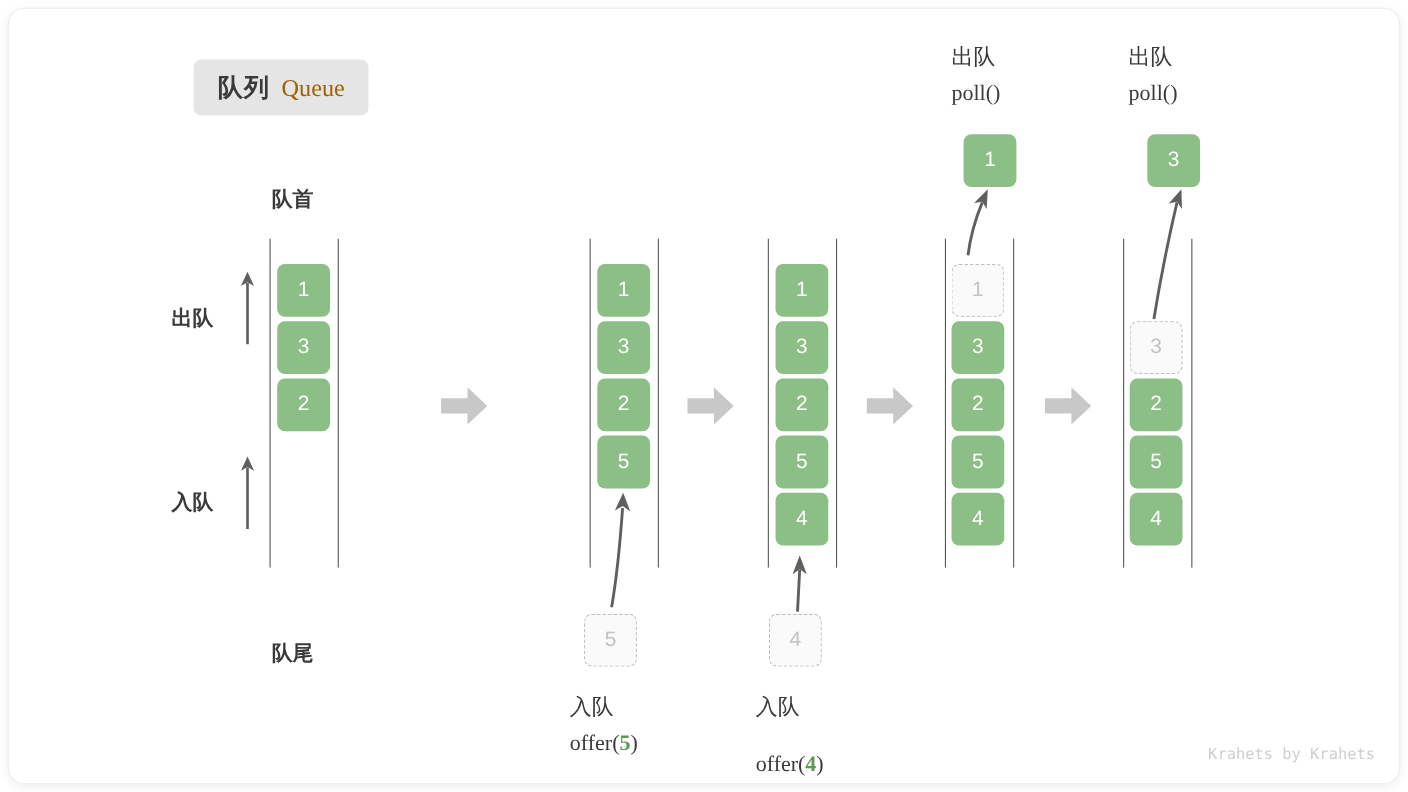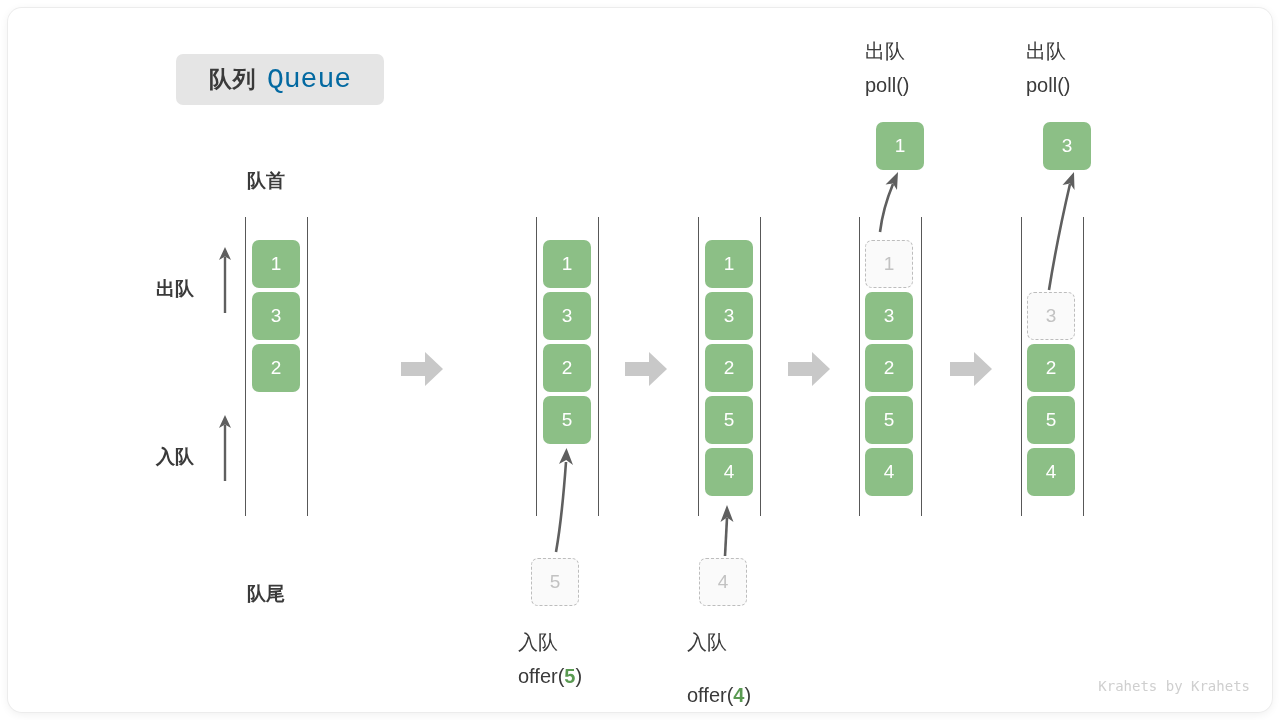--- a/index.html
+++ b/index.html
@@ -17,31 +17,31 @@
     box-shadow: 0 0 0 1px #ececec, 0 2px 10px rgba(0,0,0,0.07);
     overflow: hidden;
   }
   .abs { position: absolute; }
 
   
   #title-badge {
     left: 168px; top: 46px;
     background: #e5e5e5;
     border-radius: 7px;
-    padding: 10px 33px;
+    padding: 10px 22px;
     display: flex; align-items: baseline; gap: 11px;
     color: #3a3a3a;
   }
   #title-badge .cn { font-size: 23px; font-weight: bold; letter-spacing: .5px; }
-  #title-badge .en { font-size: 28px; font-family: Liberation Mono, monospace; color: #0369a1; }
+  #title-badge .en { font-size: 22px; font-family: Liberation Serif, serif; color: #a16207; }
 
   
   .cn-bold { font-size: 19px; font-weight: bold; color: #3a3a3a; white-space: nowrap; text-align: center; }
   .cn-reg  { font-size: 20px; color: #3a3a3a; white-space: nowrap; }
-  .mono    { font-family: Liberation Sans, sans-serif; font-size: 20px; color: #3a3a3a; white-space: nowrap; }
+  .mono    { font-family: Liberation Serif, serif; font-size: 20px; color: #3a3a3a; white-space: nowrap; }
   .mono .num { color: #5a9a52; font-weight: bold; }
 
   
   .column { top: 0; }
   .rail {
     width: 0; border-left: 1.6px solid #585858;
     top: 209px; height: 299px;
   }
   .cell {
     width: 48px; height: 48px;

